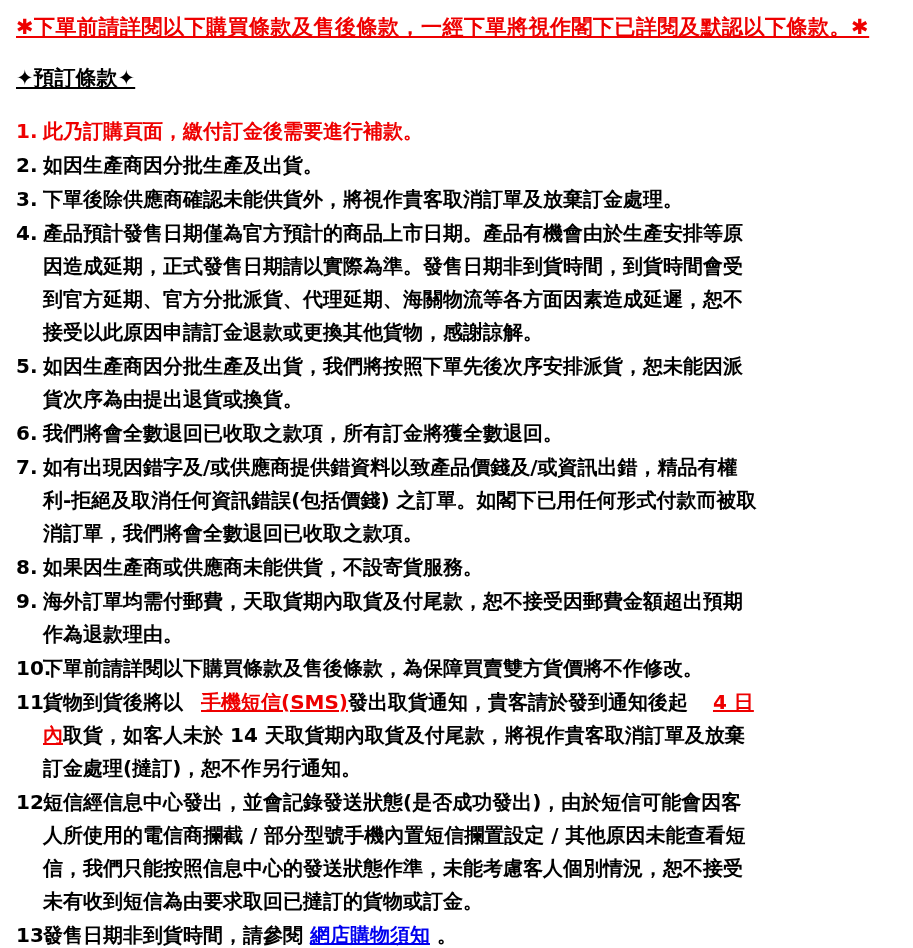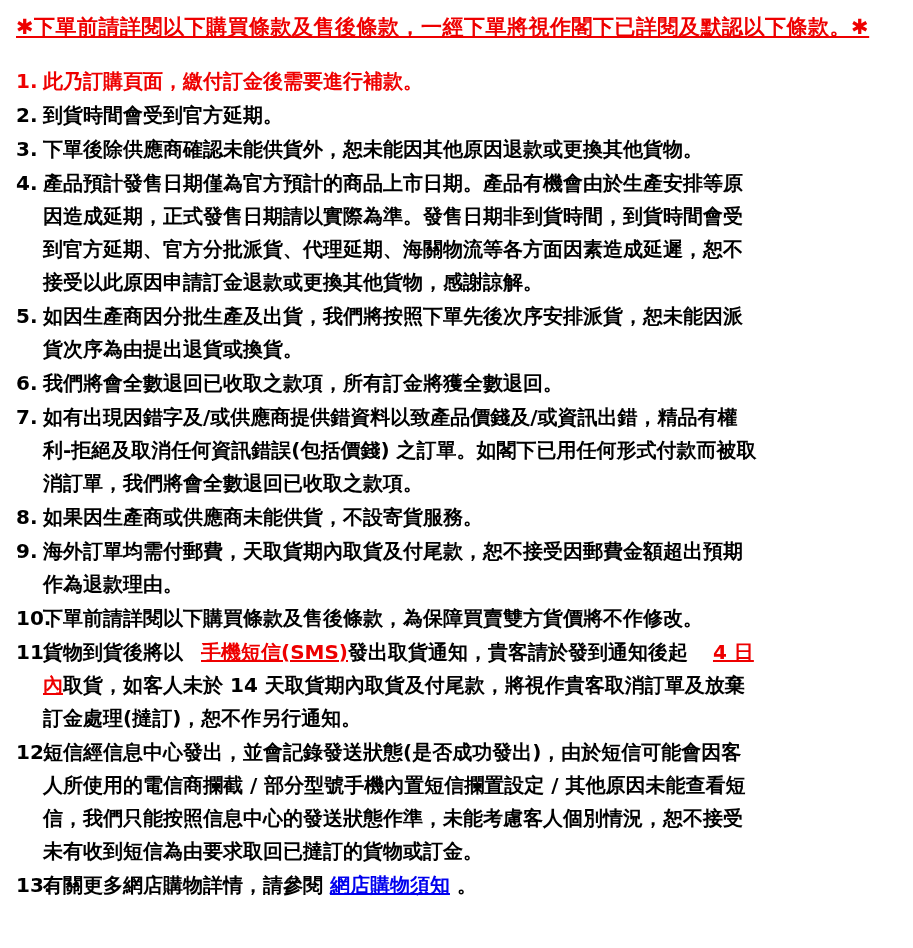--- a/index.html
+++ b/index.html
@@ -67,33 +67,34 @@
     color: #0000ee;
     cursor: pointer;
   }
 </style>
 </head>
 <body>
 
 <div class="page">
   <div class="notice">✱下單前請詳閱以下購買條款及售後條款，一經下單將視作閣下已詳閱及默認以下條款。✱</div>
 
+  <div class="section-title">✦預訂條款✦</div>
 
   <div class="terms-list">
       <div class="term-item red">
         <span class="term-num">1.</span>
         <div class="term-text"><span class="run red">此乃訂購頁面，繳付訂金後需要進行補款。</span></div>
       </div>
       <div class="term-item">
         <span class="term-num">2.</span>
-        <div class="term-text"><span class="run">到貨時間會受到官方延期。</span></div>
+        <div class="term-text"><span class="run">如因生產商因分批生產及出貨。</span></div>
       </div>
       <div class="term-item">
         <span class="term-num">3.</span>
-        <div class="term-text"><span class="run">下單後除供應商確認未能供貨外，恕未能因其他原因退款或更換其他貨物。</span></div>
+        <div class="term-text"><span class="run">下單後除供應商確認未能供貨外，將視作貴客取消訂單及放棄訂金處理。</span></div>
       </div>
       <div class="term-item">
         <span class="term-num">4.</span>
         <div class="term-text"><span class="run">產品預計發售日期僅為官方預計的商品上市日期。產品有機會由於生產安排等原因造成延期，正式發售日期請以實際為準。發售日期非到貨時間，到貨時間會受到官方延期、官方分批派貨、代理延期、海關物流等各方面因素造成延遲，恕不接受以此原因申請訂金退款或更換其他貨物，感謝諒解。</span></div>
       </div>
       <div class="term-item">
         <span class="term-num">5.</span>
         <div class="term-text"><span class="run">如因生產商因分批生產及出貨，我們將按照下單先後次序安排派貨，恕未能因派貨次序為由提出退貨或換貨。</span></div>
       </div>
       <div class="term-item">
@@ -119,16 +120,16 @@
       <div class="term-item">
         <span class="term-num">11.</span>
         <div class="term-text"><span class="run">貨物到貨後將以</span><span class="run red-underline">手機短信(SMS)</span><span class="run">發出取貨通知，貴客請於發到通知後起 </span><span class="run red-underline">4 日內</span><span class="run">取貨，如客人未於 14 天取貨期內取貨及付尾款，將視作貴客取消訂單及放棄訂金處理(撻訂)，恕不作另行通知。</span></div>
       </div>
       <div class="term-item">
         <span class="term-num">12.</span>
         <div class="term-text"><span class="run">短信經信息中心發出，並會記錄發送狀態(是否成功發出)，由於短信可能會因客人所使用的電信商攔截 / 部分型號手機內置短信攔置設定 / 其他原因未能查看短信，我們只能按照信息中心的發送狀態作準，未能考慮客人個別情況，恕不接受未有收到短信為由要求取回已撻訂的貨物或訂金。</span></div>
       </div>
       <div class="term-item">
         <span class="term-num">13.</span>
-        <div class="term-text"><span class="run">有關更多網店購物詳情，請參閱 </span><a class="run link" href="#">網店購物須知</a><span class="run"> 。</span></div>
+        <div class="term-text"><span class="run">發售日期非到貨時間，請參閱 </span><a class="run link" href="#">網店購物須知</a><span class="run"> 。</span></div>
       </div>
     </div>
 </div>
 
 </body></html>

